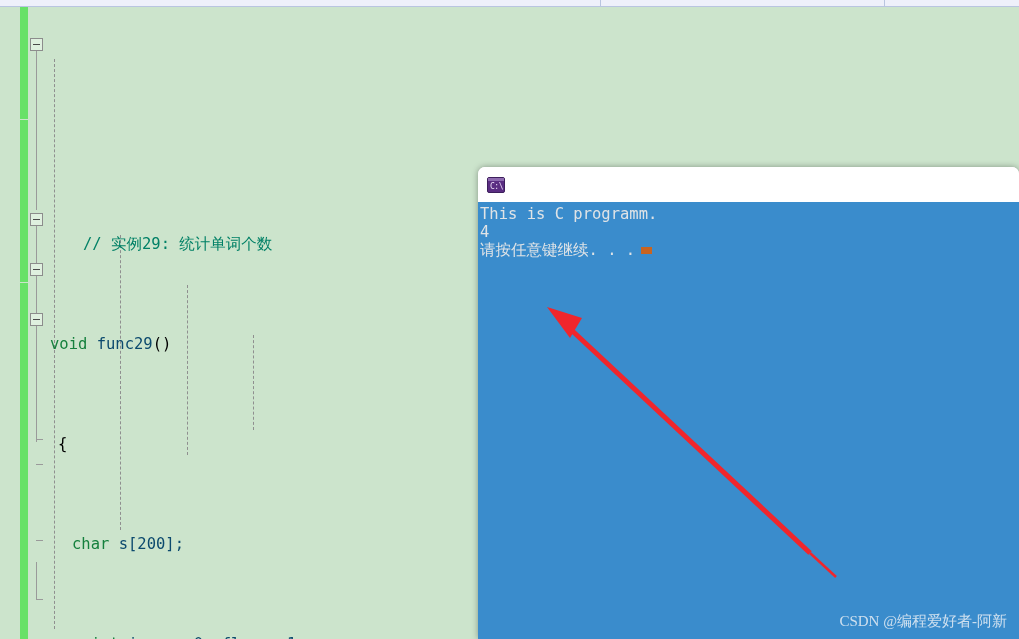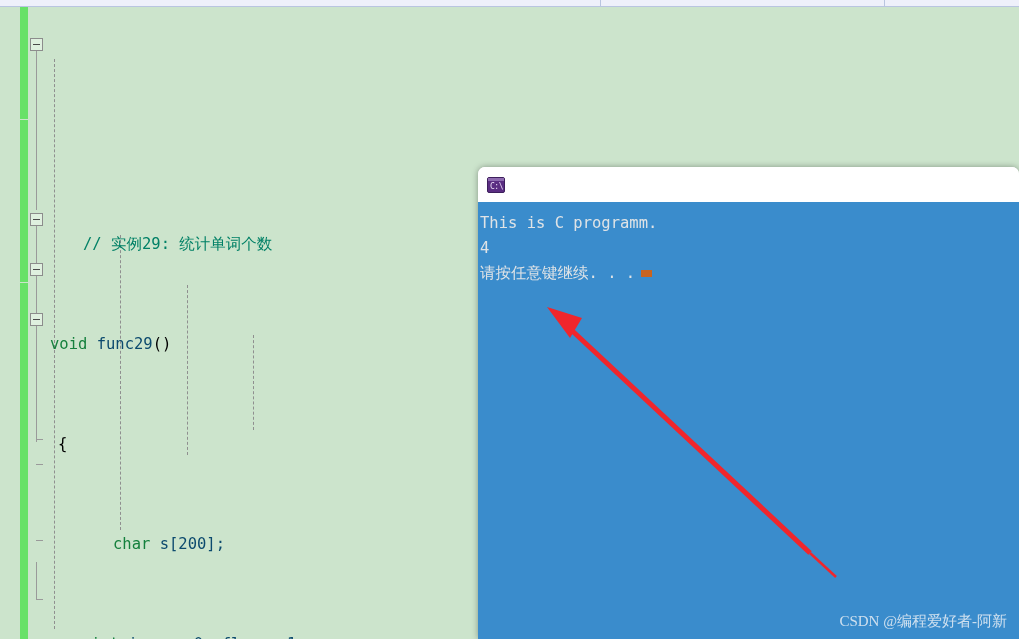--- a/index.html
+++ b/index.html
@@ -193,24 +193,24 @@
   }
   .console-body {
     position: relative;
     height: 437px;
     background: #3a8ccc;
     overflow: hidden;
   }
   .console-text {
     font-family: "DejaVu Sans Mono", "Liberation Mono", monospace;
     font-size: 15.5px;
-    line-height: 25px;
+    line-height: 18px;
     color: #dfe3e6;
     white-space: pre;
-    padding: 9px 0 0 2px;
+    padding: 3px 0 0 2px;
   }
   .console-cursor {
     display: inline-block;
     width: 11px; height: 7px;
     background: #c86420;
     vertical-align: 1px;
     margin-left: 6px;
   }
   .arrow-svg {
     position: absolute;
@@ -264,21 +264,21 @@
       <div class="guide" style="left:74px; top:228px; height:295px;"></div>
       <div class="guide" style="left:141px;top:278px; height:170px;"></div>
       <div class="guide" style="left:207px;top:328px; height:95px;"></div>
 
       <div class="line"><span class="cmt" style="margin-left:33px;margin-top:21px;">// 实例29: 统计单词个数</span></div>
 
       <div class="line"><span class="kw">void</span><span class="plain"> </span><span class="fn">func29</span><span class="plain">()</span></div>
 
       <div class="line"><span class="plain" style="margin-left:8px;">{</span></div>
 
-      <div class="line"><span class="kw" style="margin-left:63px;">char</span><span class="id"> s[200];</span></div>
+      <div class="line"><span class="kw" style="margin-left:22px;">char</span><span class="id"> s[200];</span></div>
 
       <div class="line"><span class="kw" style="margin-left:41px;">int</span><span class="id"> i, n = 0, flag = 1;</span></div>
 
       
 
       
 
       
 
       

